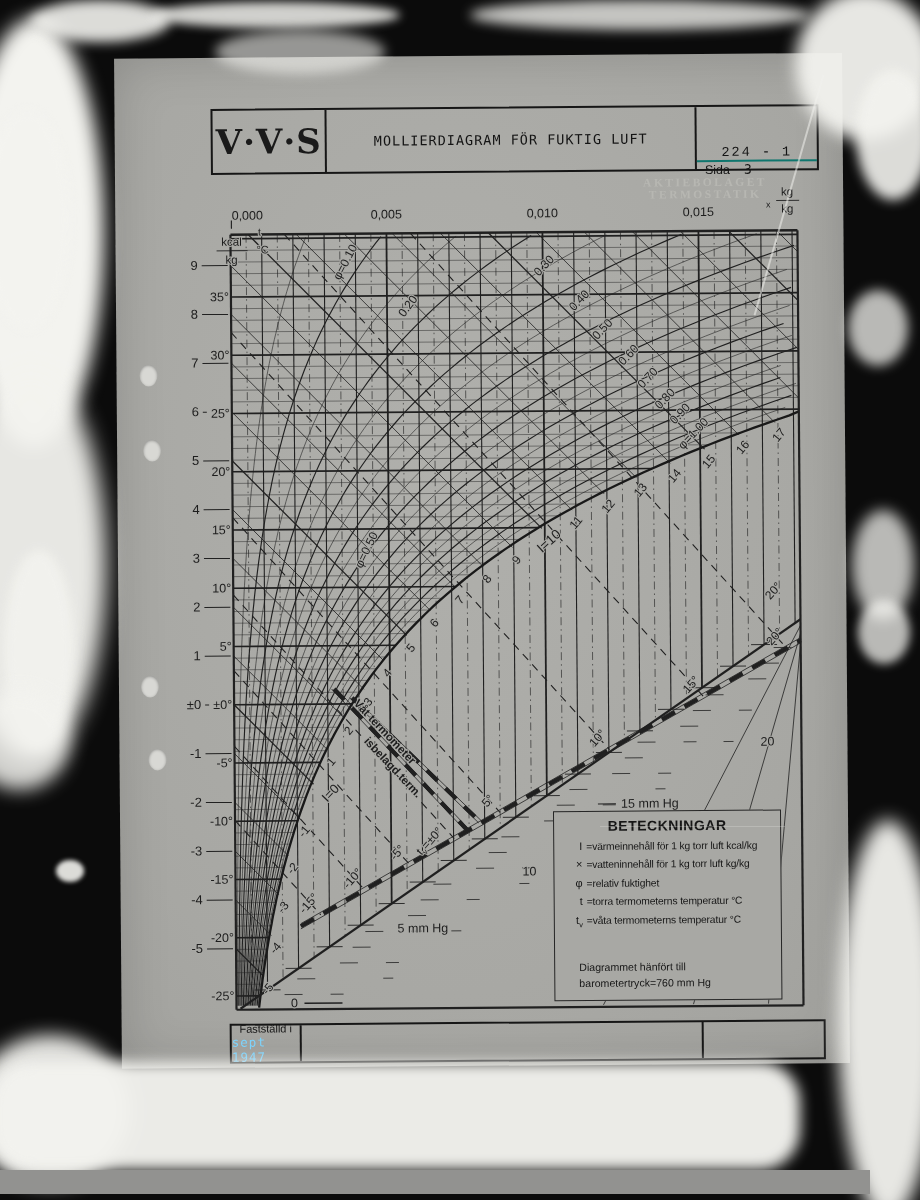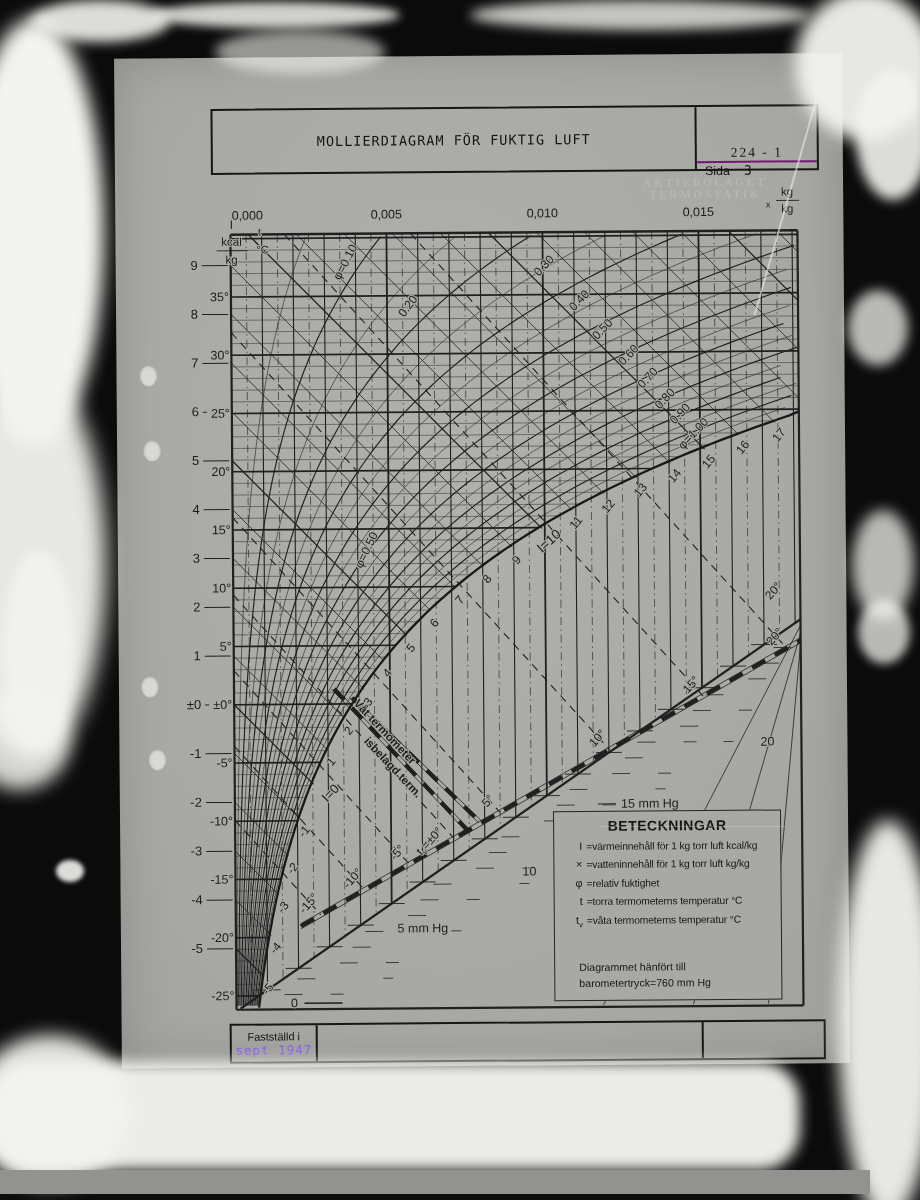--- a/index.html
+++ b/index.html
@@ -16,45 +16,45 @@
 
   
   .hbox{position:absolute;left:214px;top:107px;width:604px;height:62px;display:flex;
         border:2.5px solid #161616;background:transparent;}
   .hcell{box-sizing:border-box;}
   .logo{width:114px;border-right:2.5px solid #161616;display:flex;align-items:center;justify-content:center;
         font-family:"DejaVu Serif",serif;font-weight:bold;font-size:34px;color:#1a1a1a;letter-spacing:1px;}
   .htitle{flex:1;display:flex;align-items:center;justify-content:center;
         font-family:"DejaVu Sans Mono",monospace;font-size:13.5px;letter-spacing:1px;color:#141414;}
   .hnum{width:122px;display:flex;flex-direction:column;border-left:2.5px solid #161616;}
-  .num-top{flex:1;display:flex;align-items:center;justify-content:center;border-bottom:2px solid #701a75;
-        font-family:Liberation Serif, serif;font-size:13.5px;letter-spacing:2px;color:#141414;margin-top:38px;}
+  .num-top{flex:1;display:flex;align-items:center;justify-content:center;border-bottom:2px solid #0f766e;
+        font-family:Liberation Mono, monospace;font-size:13.5px;letter-spacing:2px;color:#141414;margin-top:38px;}
   .num-bot{flex:1;display:flex;align-items:center;padding-left:8px;font-size:12.5px;color:#141414;gap:14px;}
   .num-bot .pgnum{font-family:"DejaVu Sans Mono",monospace;font-size:13px;}
 
   .watermark{position:absolute;left:600px;top:178px;width:216px;text-align:center;
         font-family:"Liberation Serif",serif;font-weight:bold;font-size:11.5px;letter-spacing:2.5px;
         color:#b8b8b3;opacity:.95;}
 
   
   .legend{position:absolute;left:551px;top:812px;width:228px;height:190px;background:#a8a8a4;
         border:1.4px solid #262626;box-sizing:border-box;}
   .legend h3{margin:6px 0 4px 0;text-align:center;font-size:14px;letter-spacing:.5px;color:#161616;}
   .lrow{display:flex;align-items:baseline;padding:0 6px 0 8px;line-height:1.5;}
   .lsym{width:20px;text-align:right;font-size:11px;color:#161616;flex:none;}
   .lsym sub{font-size:7.5px;}
   .ltxt{font-size:10.3px;letter-spacing:-.15px;color:#161616;padding-left:4px;white-space:nowrap;}
   .lnote{position:absolute;left:24px;bottom:9px;font-size:10.6px;line-height:1.45;color:#161616;}
 
   
   .fbox{position:absolute;left:226px;top:1022px;width:592px;height:36px;display:flex;border:2.5px solid #161616;}
   .fcell{box-sizing:border-box;}
-  .f1{width:86px;border-right:2.5px solid #161616;display:flex;flex-direction:column;align-items:center;justify-content:center;}
+  .f1{width:70px;border-right:2.5px solid #161616;display:flex;flex-direction:column;align-items:center;justify-content:center;}
   .f1 .a{font-size:11px;color:#141414;}
-  .f1 .b{font-family:"DejaVu Sans Mono",monospace;font-size:12.5px;letter-spacing:1px;color:#8b5cf6;}
+  .f1 .b{font-family:"DejaVu Sans Mono",monospace;font-size:12.5px;letter-spacing:1px;color:#7dd3fc;}
   .f2{flex:1;border-right:2.5px solid #161616;}
   .f3{width:120px;}
 
   
   .blob{position:absolute;background:#f3f3ef;border-radius:50%;}
   .strip{position:absolute;background:#929290;}
   .scratch{position:absolute;background:rgba(240,240,236,.55);}
   .hole{position:absolute;width:18px;height:22px;border-radius:50%;background:#d8d8d4;
         box-shadow:inset 0 1px 3px rgba(0,0,0,.35);}
 </style>
@@ -402,20 +402,21 @@
         <text x="527" y="876" font-size="12.5" text-anchor="middle" class="lbl">10</text>
         <text x="648" y="809" font-size="12.5" text-anchor="middle" class="lbl">15 mm Hg</text>
         <line x1="596" y1="805" x2="614" y2="805" stroke="#202020" stroke-width="1"></line>
         <text x="766" y="748" font-size="12.5" text-anchor="middle" class="lbl">20</text>
         <text x="776" y="596" font-size="12" text-anchor="middle" class="lbl" transform="rotate(-48 776 596)">20°</text>
       </svg>
 
     <div class="watermark">AKTIEBOLAGET TERMOSTATIK</div>
 
     <div class="hbox">
+      <div class="hcell logo">V·V·S</div>
       <div class="hcell htitle">MOLLIERDIAGRAM FÖR FUKTIG LUFT</div>
       <div class="hcell hnum">
         <div class="num-top">224 - 1</div>
         <div class="num-bot">
           <span>Sida</span>
           <span class="pgnum">3</span>
         </div>
       </div>
     </div>
 

